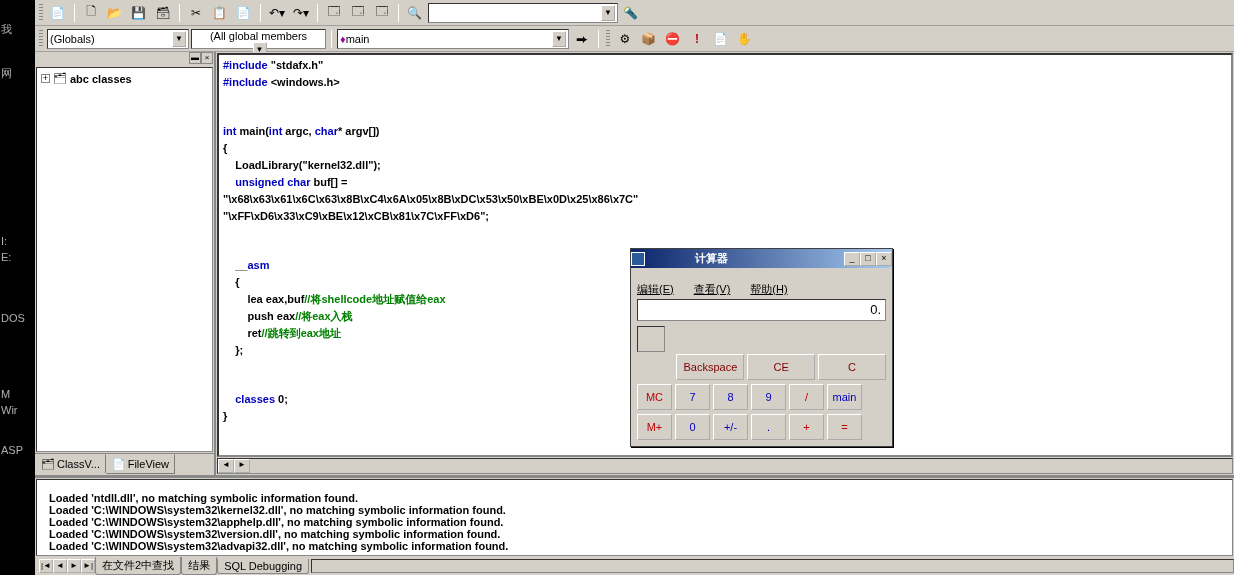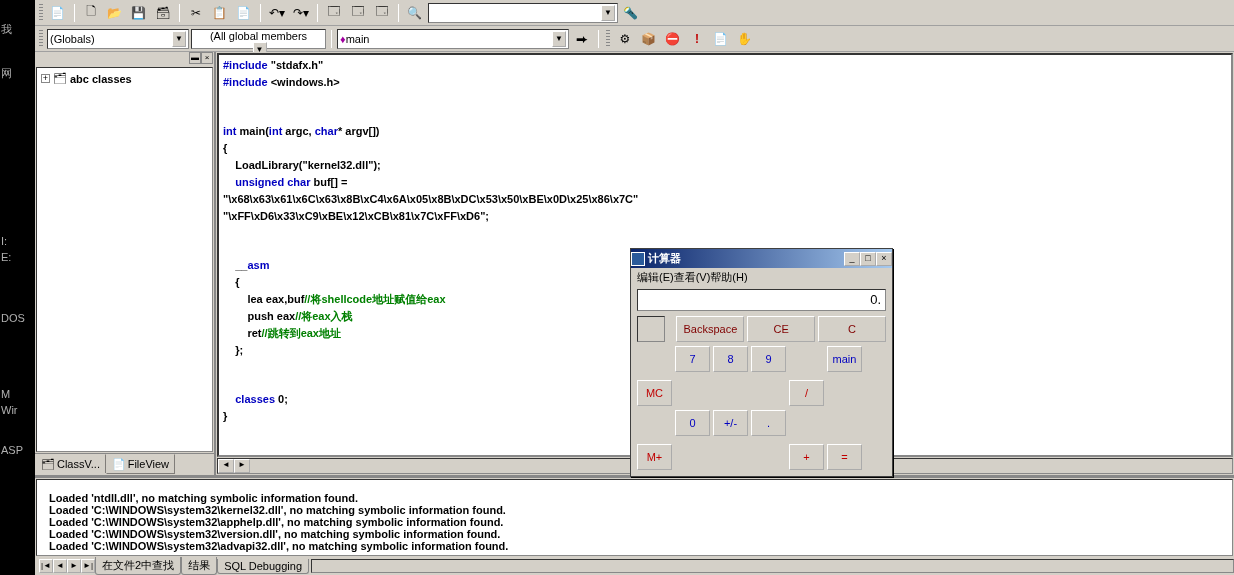--- a/index.html
+++ b/index.html
@@ -40,30 +40,30 @@
 
 
 .out-wrap{ height:100px; display:flex; flex-direction:column; border-top:3px solid #888;}
 .out{ flex:1; background:#fff; border:1px inset #888; margin:1px; font-family:"Courier New",monospace; font-size:13px; font-weight:bold; padding:12px; white-space:pre; overflow:hidden;}
 .out-tabs{ height:18px; display:flex; align-items:center; padding-left:4px; background:#d4d0c8; font-size:11px;}
 .out-tabs .nav{ width:14px; height:14px; border:1px outset #fff; text-align:center; font-size:8px; line-height:12px;}
 .otab{ border:1px solid #888; border-top:none; padding:1px 6px; background:#d4d0c8; border-radius:0 0 3px 3px;}
 
 
 .calc { position:absolute; left:630px; top:248px; width:263px; background:#d4d0c8; border:1px solid #404040; box-shadow:1px 1px 0 #000;}
-.calc-title{ height:19px; background:linear-gradient(to right,#0a246a,#a6caf0); color:#fff; display:flex; align-items:center; padding:0 0; font-weight:bold; font-size:11px;}
+.calc-title{ height:19px; background:linear-gradient(to right,#0a246a,#a6caf0); color:#fff; display:flex; align-items:center; padding:0 0; font-weight:bold; font-size:11px;gap:47px;}
 .calc-title .ico{ width:14px; height:14px; background:#2a5a9a; border:1px solid #fff; margin-right:3px;}
 .calc-sys{ margin-left:auto; display:flex; gap:0;}
 .calc-sys span{ width:16px; height:14px; background:#d4d0c8; border:1px outset #fff; font-size:9px; text-align:center; line-height:11px; color:#000; font-weight:normal;}
-.calc-menu{ height:18px; display:flex; gap:0; padding:2px 6px; font-size:11px;}
+.calc-menu{ height:18px; display:flex; gap:20px; padding:14px 6px; font-size:11px;text-decoration:underline;}
 .calc-disp{ margin:3px 6px; height:22px; background:#fff; border:1px inset #888; text-align:right; padding:2px 4px; font-size:13px;}
 .calc-row{ display:flex; gap:3px; padding:2px 6px;}
 .cbtn{ height:26px; border:1px outset #fff; background:#d4d0c8; text-align:center; line-height:24px; font-size:11px;}
-.cbtn.w1{ width:35px;} .cbtn.wt{width:69px;}
-.cbtn.red{ color:#c00000;margin-top:34px;} .cbtn.blue{color:#0000c0;} .cbtn.dred{color:#800000;}
+.cbtn.w1{ width:35px;} .cbtn.wt{width:69px;margin-top:28px;}
+.cbtn.red{ color:#c00000;} .cbtn.blue{color:#0000c0;} .cbtn.dred{color:#800000;}
 .spacer28{ width:28px; height:26px; border:1px inset #888; background:#d4d0c8;}
 </style>
 </head>
 <body>
 
 <div class="os-side">
   <div style="margin-top:20px">我</div>
   <div style="margin-top:25px">网</div>
   <div style="margin-top:150px">I:</div>
   <div>E:</div>

